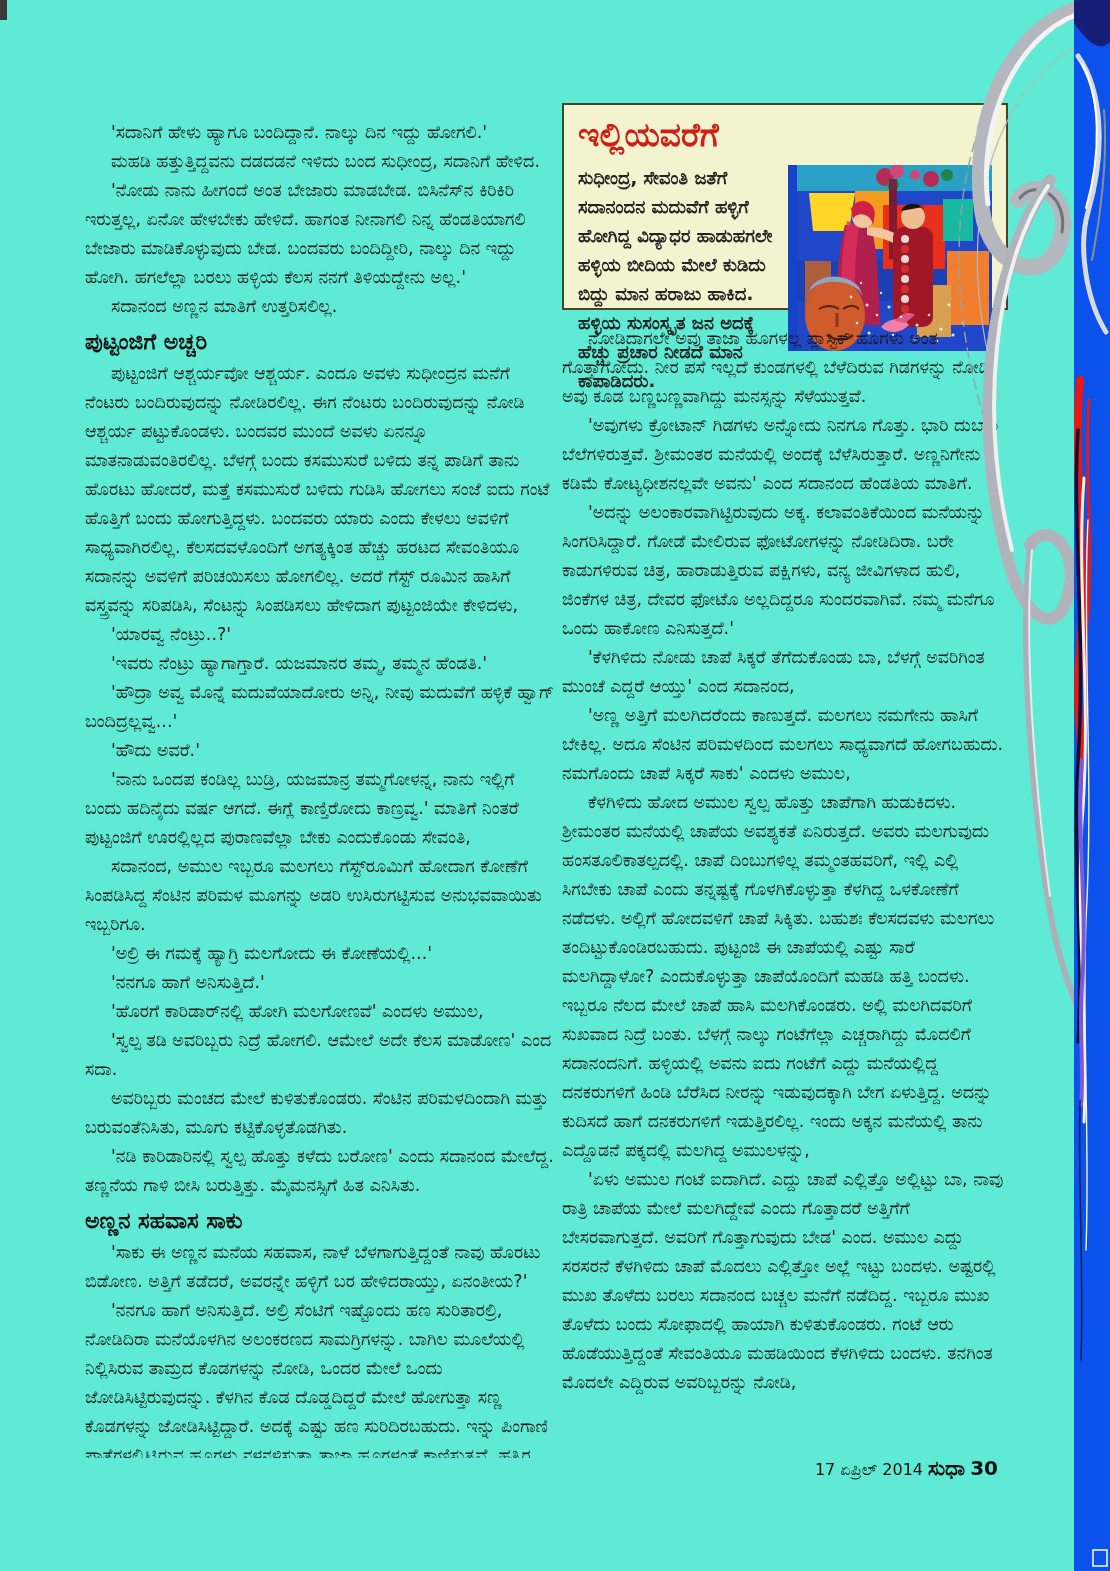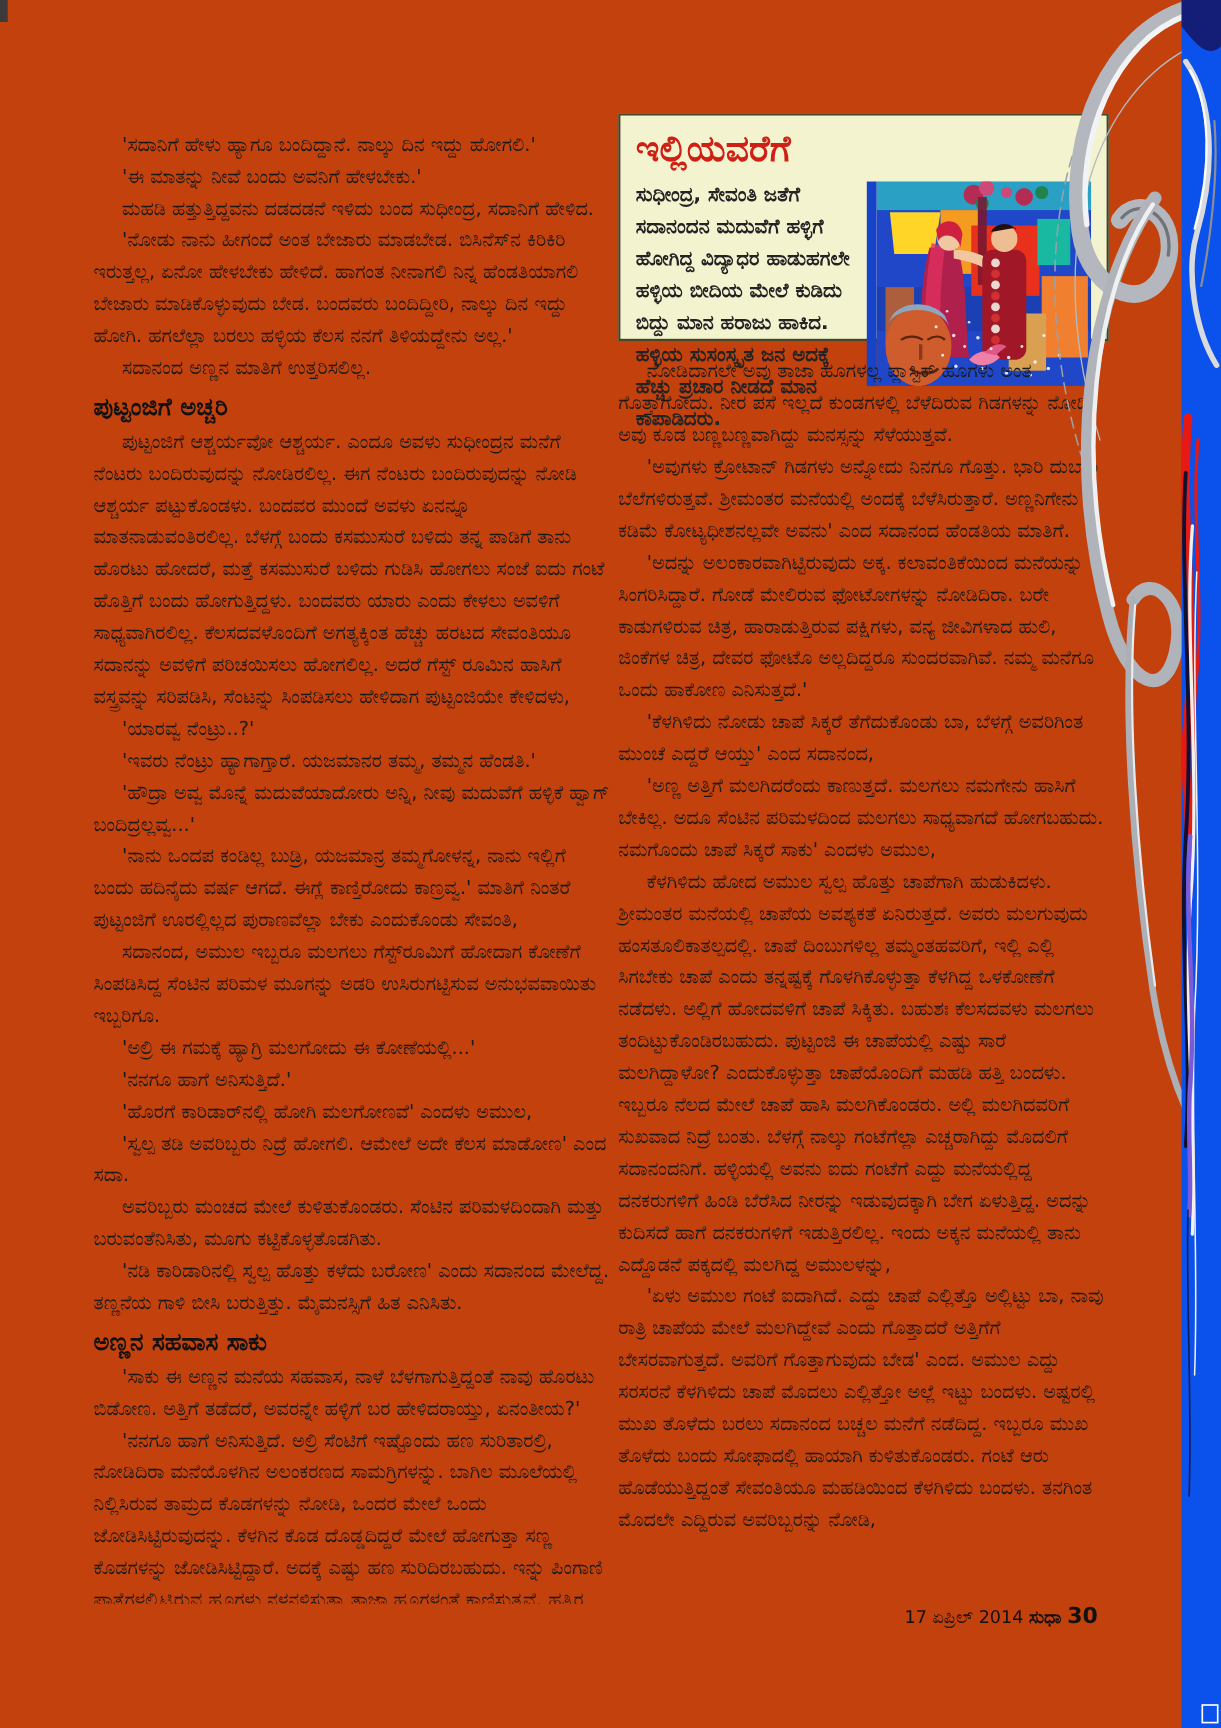--- a/index.html
+++ b/index.html
@@ -1,18 +1,18 @@
 <!DOCTYPE html>
 <html><head>
 <meta charset="utf-8">
 <style>
   html,body{margin:0;padding:0;background:#cfd8e0;}
   .page{
     position:relative;width:1110px;height:1571px;margin:0 auto;
-    background:#c2410c;overflow:hidden;
+    background:#5eead4;overflow:hidden;
     font-family:"DejaVu Sans", sans-serif;color:#1a1a1a;
   }
   .corner-mark{position:absolute;left:0;top:0;width:7px;height:20px;background:#3a3a3a;}
   .col{position:absolute;overflow:hidden;}
   .col-left{left:85px;top:118px;width:470px;height:1340px;}
   .col-right-text{position:relative;width:446px;margin-top:14px;}
   .right-wrap{position:absolute;left:562px;top:103px;width:446px;}
   .para{margin:0;font-size:17.5px;line-height:29px;text-indent:26px;text-align:left;}
   .subhead{margin:6px 0 2px 0;font-size:22px;line-height:30px;font-weight:bold;color:#111;}
   .summary-box{
@@ -20,43 +20,43 @@
     background:#f3f4cf;border:2px solid #45452a;padding:10px 14px;
   }
   .summary-title{margin:0 0 8px 0;font-size:33px;line-height:40px;font-weight:bold;color:#ce2015;}
   .summary-body{width:212px;font-size:18px;line-height:29px;font-weight:600;color:#232323;margin:0;}
   .illustration{position:absolute;left:224px;top:60px;width:204px;height:186px;}
   .illu-bar{position:absolute;left:0;top:0;width:9px;height:186px;background:#1743c8;}
   .illu-svg{position:absolute;left:9px;top:0;}
   .footer{
     position:absolute;top:1456px;right:112px;font-size:16px;color:#111;white-space:nowrap;
   }
-  .footer .mag{font-weight:bold;font-size:16px;}
+  .footer .mag{font-weight:bold;font-size:20px;}
   .footer .pnum{font-weight:bold;font-size:20px;}
   .edge-art{position:absolute;left:1074px;top:0;}
   .swirl-ornament{position:absolute;left:930px;top:0;pointer-events:none;}
 </style>
 </head>
 <body>
 
 <div class="page">
 
   <div class="corner-mark"></div>
 
   <div class="col col-left">
       <p class="para">'ಸದಾನಿಗೆ ಹೇಳು ಹ್ಯಾಗೂ ಬಂದಿದ್ದಾನೆ. ನಾಲ್ಕು ದಿನ ಇದ್ದು ಹೋಗಲಿ.'</p>
-      <p class="para">'ಈ ಮಾತನ್ನು ನೀವೆ ಬಂದು ಅವನಿಗೆ ಹೇಳಬೇಕು.'</p>
       <p class="para">ಮಹಡಿ ಹತ್ತುತ್ತಿದ್ದವನು ದಡದಡನೆ ಇಳಿದು ಬಂದ ಸುಧೀಂದ್ರ, ಸದಾನಿಗೆ ಹೇಳಿದ.</p>
       <p class="para">'ನೋಡು ನಾನು ಹೀಗಂದೆ ಅಂತ ಬೇಜಾರು ಮಾಡಬೇಡ. ಬಿಸಿನೆಸ್‌ನ ಕಿರಿಕಿರಿ ಇರುತ್ತಲ್ಲ, ಏನೋ ಹೇಳಬೇಕು ಹೇಳಿದೆ. ಹಾಗಂತ ನೀನಾಗಲಿ ನಿನ್ನ ಹೆಂಡತಿಯಾಗಲಿ ಬೇಜಾರು ಮಾಡಿಕೊಳ್ಳುವುದು ಬೇಡ. ಬಂದವರು ಬಂದಿದ್ದೀರಿ, ನಾಲ್ಕು ದಿನ ಇದ್ದು ಹೋಗಿ. ಹಗಲೆಲ್ಲಾ ಬರಲು ಹಳ್ಳಿಯ ಕೆಲಸ ನನಗೆ ತಿಳಿಯದ್ದೇನು ಅಲ್ಲ.'</p>
       <p class="para">ಸದಾನಂದ ಅಣ್ಣನ ಮಾತಿಗೆ ಉತ್ತರಿಸಲಿಲ್ಲ.</p>
       <h3 class="subhead">ಪುಟ್ಟಂಜಿಗೆ ಅಚ್ಚರಿ</h3>
       <p class="para">ಪುಟ್ಟಂಜಿಗೆ ಆಶ್ಚರ್ಯವೋ ಆಶ್ಚರ್ಯ. ಎಂದೂ ಅವಳು ಸುಧೀಂದ್ರನ ಮನೆಗೆ ನೆಂಟರು ಬಂದಿರುವುದನ್ನು ನೋಡಿರಲಿಲ್ಲ. ಈಗ ನೆಂಟರು ಬಂದಿರುವುದನ್ನು ನೋಡಿ ಆಶ್ಚರ್ಯ ಪಟ್ಟುಕೊಂಡಳು. ಬಂದವರ ಮುಂದೆ ಅವಳು ಏನನ್ನೂ ಮಾತನಾಡುವಂತಿರಲಿಲ್ಲ. ಬೆಳಗ್ಗೆ ಬಂದು ಕಸಮುಸುರೆ ಬಳಿದು ತನ್ನ ಪಾಡಿಗೆ ತಾನು ಹೊರಟು ಹೋದರೆ, ಮತ್ತೆ ಕಸಮುಸುರೆ ಬಳಿದು ಗುಡಿಸಿ ಹೋಗಲು ಸಂಜೆ ಐದು ಗಂಟೆ ಹೊತ್ತಿಗೆ ಬಂದು ಹೋಗುತ್ತಿದ್ದಳು. ಬಂದವರು ಯಾರು ಎಂದು ಕೇಳಲು ಅವಳಿಗೆ ಸಾಧ್ಯವಾಗಿರಲಿಲ್ಲ. ಕೆಲಸದವಳೊಂದಿಗೆ ಅಗತ್ಯಕ್ಕಿಂತ ಹೆಚ್ಚು ಹರಟದ ಸೇವಂತಿಯೂ ಸದಾನನ್ನು ಅವಳಿಗೆ ಪರಿಚಯಿಸಲು ಹೋಗಲಿಲ್ಲ. ಅದರೆ ಗೆಸ್ಟ್ ರೂಮಿನ ಹಾಸಿಗೆ ವಸ್ತ್ರವನ್ನು ಸರಿಪಡಿಸಿ, ಸೆಂಟನ್ನು ಸಿಂಪಡಿಸಲು ಹೇಳಿದಾಗ ಪುಟ್ಟಂಜಿಯೇ ಕೇಳಿದಳು,</p>
       <p class="para">'ಯಾರವ್ವ ನೆಂಟ್ರು..?'</p>
       <p class="para">'ಇವರು ನೆಂಟ್ರು ಹ್ಯಾಗಾಗ್ತಾರೆ. ಯಜಮಾನರ ತಮ್ಮ, ತಮ್ಮನ ಹೆಂಡತಿ.'</p>
       <p class="para">'ಹೌದ್ರಾ ಅವ್ವ ಮೊನ್ನೆ ಮದುವೆಯಾದೋರು ಅನ್ನಿ, ನೀವು ಮದುವೆಗೆ ಹಳ್ಳಿಕೆ ಹ್ವಾಗ್ ಬಂದಿದ್ರಲ್ಲವ್ವ...'</p>
+      <p class="para">'ಹೌದು ಅವರೆ.'</p>
       <p class="para">'ನಾನು ಒಂದಪ ಕಂಡಿಲ್ಲ ಬುಡ್ರಿ, ಯಜಮಾನ್ರ ತಮ್ಮಗೋಳನ್ನ, ನಾನು ಇಲ್ಲಿಗೆ ಬಂದು ಹದಿನೈದು ವರ್ಷ ಆಗದೆ. ಈಗ್ಲೆ ಕಾಣ್ತಿರೋದು ಕಾಣ್ರವ್ವ.' ಮಾತಿಗೆ ನಿಂತರೆ ಪುಟ್ಟಂಜಿಗೆ ಊರಲ್ಲಿಲ್ಲದ ಪುರಾಣವೆಲ್ಲಾ ಬೇಕು ಎಂದುಕೊಂಡು ಸೇವಂತಿ,</p>
       <p class="para">ಸದಾನಂದ, ಅಮುಲ ಇಬ್ಬರೂ ಮಲಗಲು ಗೆಸ್ಟ್‌ರೂಮಿಗೆ ಹೋದಾಗ ಕೋಣೆಗೆ ಸಿಂಪಡಿಸಿದ್ದ ಸೆಂಟಿನ ಪರಿಮಳ ಮೂಗನ್ನು ಅಡರಿ ಉಸಿರುಗಟ್ಟಿಸುವ ಅನುಭವವಾಯಿತು ಇಬ್ಬರಿಗೂ.</p>
       <p class="para">'ಅಲ್ರಿ ಈ ಗಮಕ್ಕೆ ಹ್ಯಾಗ್ರಿ ಮಲಗೋದು ಈ ಕೋಣೆಯಲ್ಲಿ...'</p>
       <p class="para">'ನನಗೂ ಹಾಗೆ ಅನಿಸುತ್ತಿದೆ.'</p>
       <p class="para">'ಹೊರಗೆ ಕಾರಿಡಾರ್‌ನಲ್ಲಿ ಹೋಗಿ ಮಲಗೋಣವೆ' ಎಂದಳು ಅಮುಲ,</p>
       <p class="para">'ಸ್ವಲ್ಪ ತಡಿ ಅವರಿಬ್ಬರು ನಿದ್ರೆ ಹೋಗಲಿ. ಆಮೇಲೆ ಅದೇ ಕೆಲಸ ಮಾಡೋಣ' ಎಂದ ಸದಾ.</p>
       <p class="para">ಅವರಿಬ್ಬರು ಮಂಚದ ಮೇಲೆ ಕುಳಿತುಕೊಂಡರು. ಸೆಂಟಿನ ಪರಿಮಳದಿಂದಾಗಿ ಮತ್ತು ಬರುವಂತೆನಿಸಿತು, ಮೂಗು ಕಟ್ಟಿಕೊಳ್ಳತೊಡಗಿತು.</p>
       <p class="para">'ನಡಿ ಕಾರಿಡಾರಿನಲ್ಲಿ ಸ್ವಲ್ಪ ಹೊತ್ತು ಕಳೆದು ಬರೋಣ' ಎಂದು ಸದಾನಂದ ಮೇಲೆದ್ದ. ತಣ್ಣನೆಯ ಗಾಳಿ ಬೀಸಿ ಬರುತ್ತಿತ್ತು. ಮೈಮನಸ್ಸಿಗೆ ಹಿತ ಎನಿಸಿತು.</p>
       <h3 class="subhead">ಅಣ್ಣನ ಸಹವಾಸ ಸಾಕು</h3>
       <p class="para">'ಸಾಕು ಈ ಅಣ್ಣನ ಮನೆಯ ಸಹವಾಸ, ನಾಳೆ ಬೆಳಗಾಗುತ್ತಿದ್ದಂತೆ ನಾವು ಹೊರಟು ಬಿಡೋಣ. ಅತ್ತಿಗೆ ತಡೆದರೆ, ಅವರನ್ನೇ ಹಳ್ಳಿಗೆ ಬರ ಹೇಳಿದರಾಯ್ತು, ಏನಂತೀಯ?'</p>

